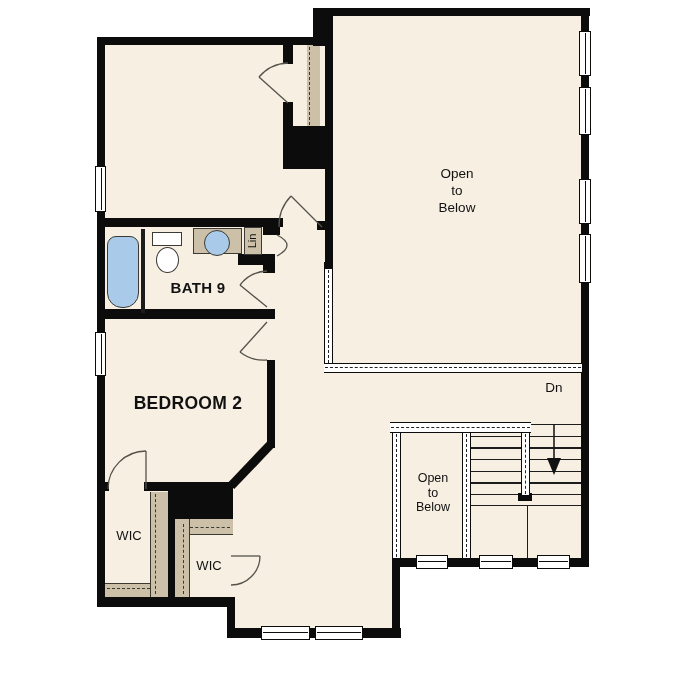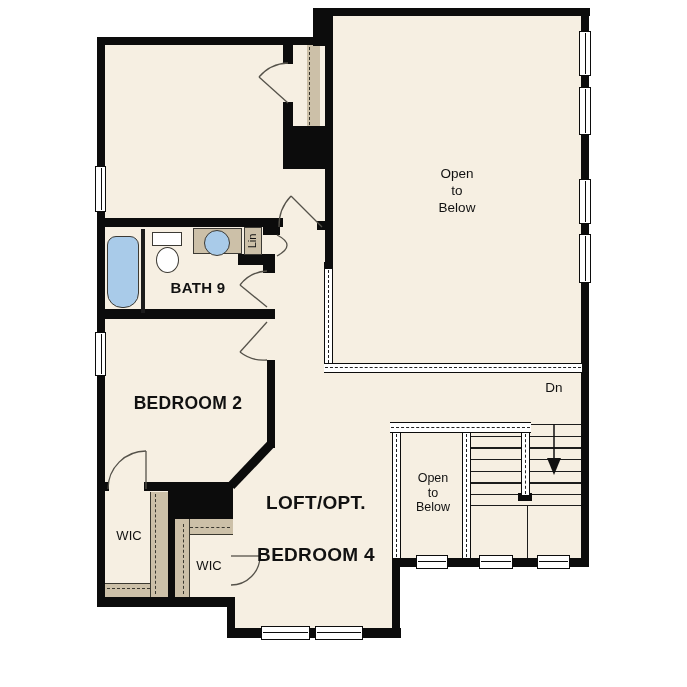--- a/index.html
+++ b/index.html
@@ -143,22 +143,20 @@
       <path class="door" d="M 260,556 A 29 29 0 0 1 231,585"></path>
     </g>
     <g>
       <path d="M 554,424 L 554,460" stroke="#111" stroke-width="1.5" fill="none"></path>
       <polygon points="547,458 561,458 554,475" fill="#111"></polygon>
     </g>
   </svg>
 
   <div class="lbl" style="left:198px;top:288px;font-size:15px">BATH 9</div>
   <div class="lbl" style="left:188px;top:404px;font-size:17.5px">BEDROOM 2</div>
-  <div class="lbl" style="left:316px;top:529px;font-size:19px;line-height:26px"><span>LOFT/OPT.</span><br>
-    <span>BEDROOM 4</span></div>
   <div class="lbl light" style="left:129px;top:536px;font-size:13px">WIC</div>
   <div class="lbl light" style="left:209px;top:566px;font-size:13px">WIC</div>
   <div class="lbl light" style="left:253px;top:241px;font-size:11px;transform:translate(-50%,-50%) rotate(-90deg)">Lin</div>
   <div class="lbl light" style="left:457px;top:190px;font-size:13.5px;line-height:17px">Open
 to
 Below</div>
   <div class="lbl light" style="left:433px;top:493px;font-size:12.5px;line-height:14.5px">Open
 to
 Below</div>
   <div class="lbl light" style="left:554px;top:388px;font-size:13.5px">Dn</div>

